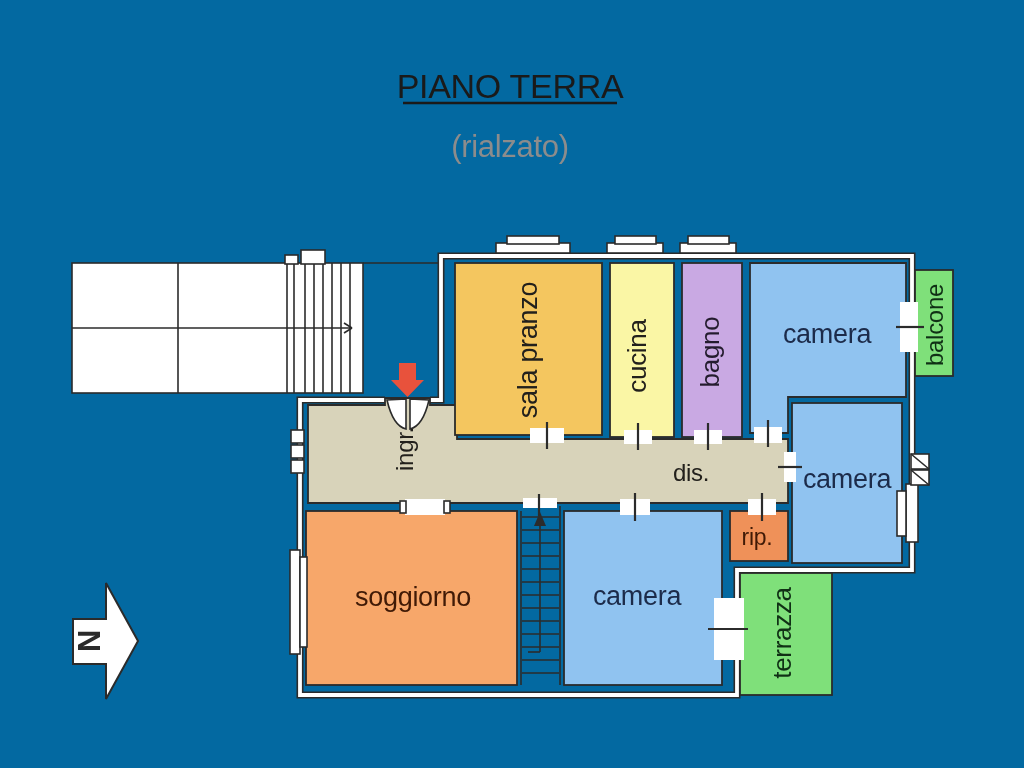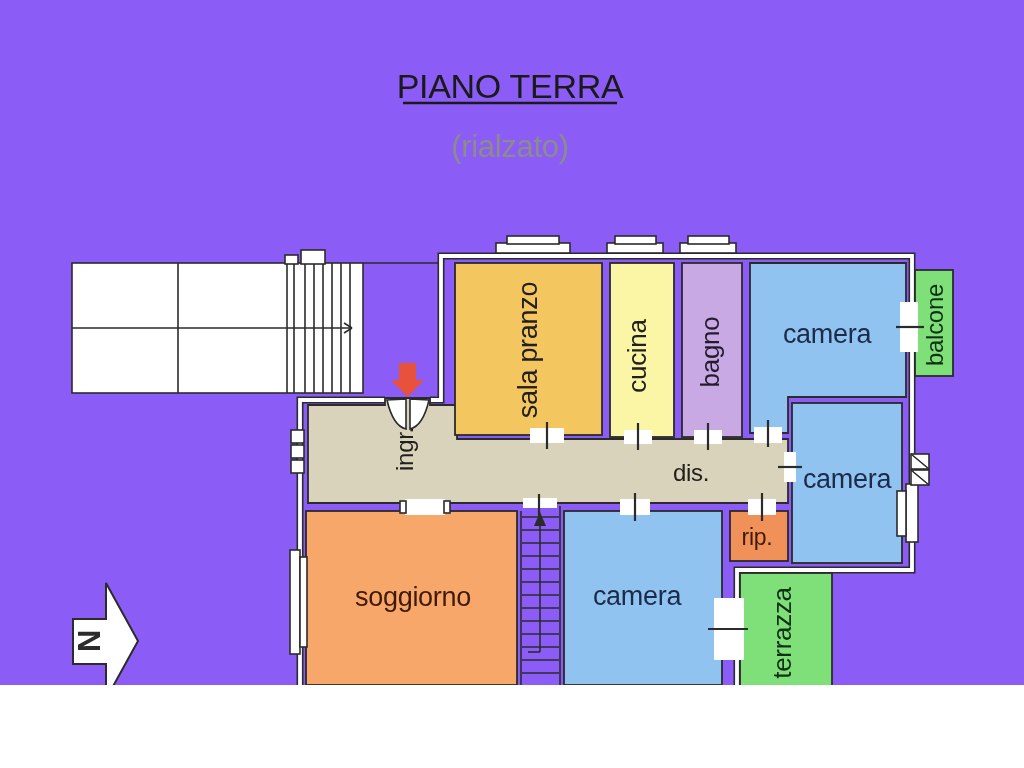--- a/index.html
+++ b/index.html
@@ -1,16 +1,16 @@
 <!DOCTYPE html>
 <html><head>
 <meta charset="utf-8">
 <style>
   html,body{margin:0;padding:0;background:#ffffff;}
-  .stage{position:relative;width:1024px;height:685px;background:#8b5cf6;overflow:hidden;
+  .stage{position:relative;width:1024px;height:768px;background:#0369a1;overflow:hidden;
          font-family:"Liberation Sans", sans-serif;}
   svg text{font-family:"Liberation Sans", sans-serif;}
   .room{stroke:#2b2b2b;stroke-width:1.8;}
   .thin{stroke:#2b2b2b;stroke-width:1.6;fill:none;}
   .thinf{fill:#ffffff;stroke:#2b2b2b;stroke-width:1.6;}
   .tick{stroke:#2b2b2b;stroke-width:2.2;}
   .gap{fill:#ffffff;stroke:none;}
   .lbl{dominant-baseline:central;text-anchor:middle;letter-spacing:-0.3px;}
 </style>
 </head>

